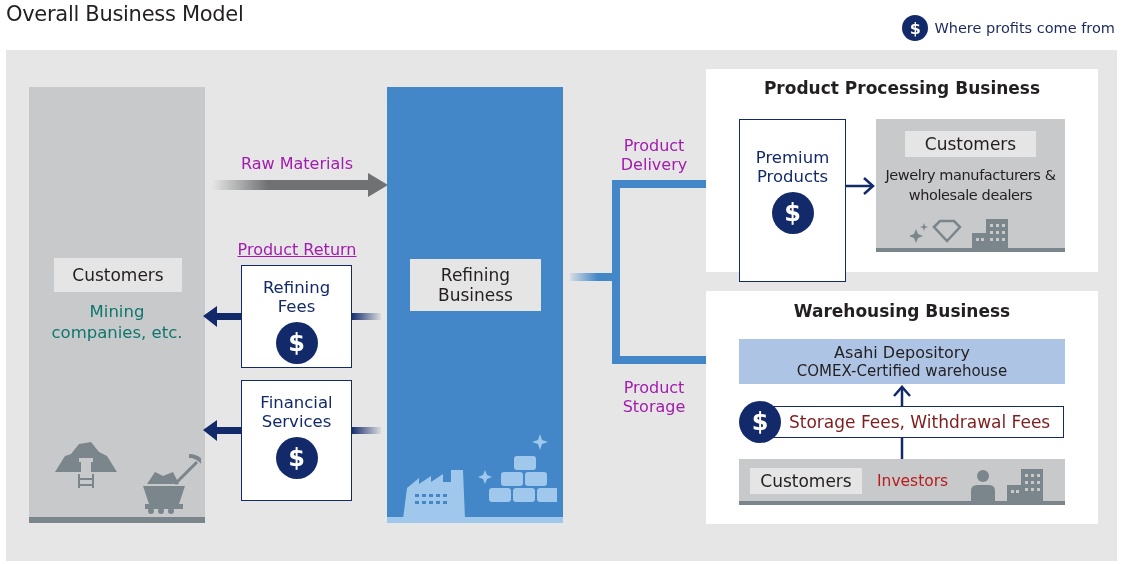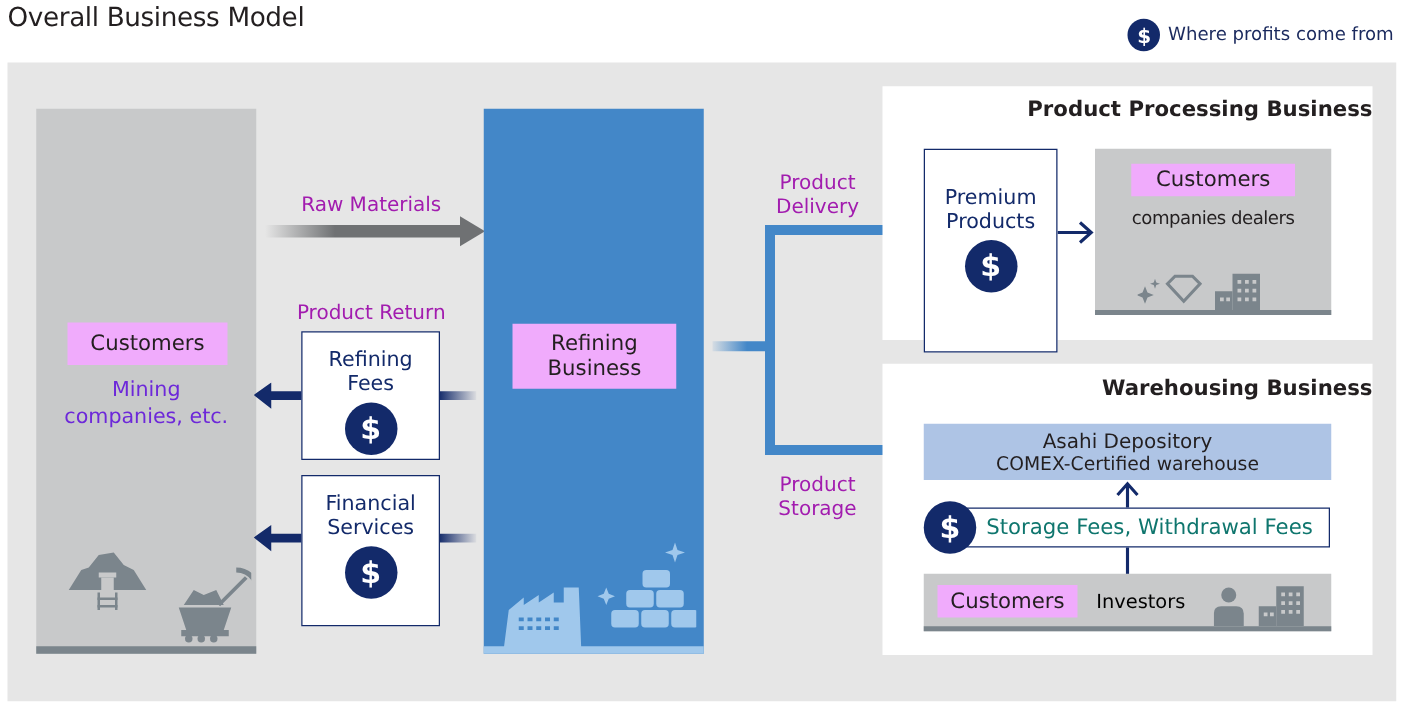--- a/index.html
+++ b/index.html
@@ -6,37 +6,37 @@
   body { width: 1121px; height: 564px; background: #ffffff; position: relative; overflow: hidden;
          font-family: "DejaVu Sans", "Liberation Sans", sans-serif; color: #231f20; }
   .abs { position: absolute; }
   .title { left: 6px; top: 2px; font-size: 21px; font-weight: normal; letter-spacing: -0.3px; color: #231f20; }
   .legend { right: 6px; top: 14px; height: 28px; display: flex; align-items: center; gap: 6px; color: #1b2a5e; font-size: 14.5px; }
   .coin { border-radius: 50%; background: #132a6a; color: #fff; display: flex; align-items: center; justify-content: center; font-weight: bold; }
   .legend .coin { width: 26px; height: 26px; font-size: 16px; }
   .panel { left: 6px; top: 50px; width: 1111px; height: 511px; background: #e6e6e6; }
   .left-col { left: 29px; top: 87px; width: 176px; height: 436px; background: #c8c9ca; }
   .left-col .base { position: absolute; left: 0; bottom: 0; width: 100%; height: 6px; background: #7b858c; }
-  .label-box { background: #f0abfc; display: flex; align-items: center; justify-content: center; text-align: center; }
+  .label-box { background: #e5e5e5; display: flex; align-items: center; justify-content: center; text-align: center; }
   .cust-left { left: 54px; top: 258px; width: 128px; height: 34px; font-size: 17px; }
-  .cust-left-desc { left: 29px; top: 301px; width: 176px; text-align: center; font-size: 16.5px; line-height: 21px; color: #6d28d9; }
+  .cust-left-desc { left: 29px; top: 301px; width: 176px; text-align: center; font-size: 16.5px; line-height: 21px; color: #0f766e; }
   .blue-col { left: 387px; top: 87px; width: 176px; height: 436px; background: #4387c8; }
   .blue-col .base { position: absolute; left: 0; bottom: 0; width: 100%; height: 6px; background: #a0c8ec; }
   .refine-box { left: 410px; top: 259px; width: 131px; height: 52px; font-size: 17px; line-height: 20px; }
   .txt { font-size: 16px; color: #a21caf; text-align: center; line-height: 19px; }
   .fee-box { background: #fff; border: 1.5px solid #132a6a; color: #132a6a; text-align: center; font-size: 16.5px; line-height: 19px; }
   .fee-box .coin { width: 42px; height: 42px; font-size: 24px; margin: 6px auto 0; }
   .card { background: #fff; }
-  .card-title { font-size: 17px; font-weight: bold; color: #231f20; text-align: right; }
+  .card-title { font-size: 17px; font-weight: bold; color: #231f20; text-align: center; }
   .premium { left: 739px; top: 119px; width: 107px; height: 163px; }
   .premium .coin { width: 42px; height: 42px; font-size: 24px; margin: 6px auto 0; }
   .cust-gray { background: #c8c9ca; }
   .cust-gray .base { position: absolute; left: 0; bottom: 0; width: 100%; height: 4px; background: #7b858c; }
   .depository { left: 739px; top: 339px; width: 326px; height: 45px; background: #aec4e5; text-align: center; color: #231f20; font-size: 16px; line-height: 18px; padding-top: 5px; }
-  .fees-bar { left: 773px; top: 406px; width: 291px; height: 32px; background: #fff; border: 1.5px solid #132a6a; color: #0f766e; font-size: 17px; display: flex; align-items: center; padding-left: 15px; }
+  .fees-bar { left: 773px; top: 406px; width: 291px; height: 32px; background: #fff; border: 1.5px solid #132a6a; color: #7f1d1d; font-size: 17px; display: flex; align-items: center; padding-left: 15px; }
   .fees-coin { left: 739px; top: 401px; width: 42px; height: 42px; font-size: 24px; }
   .inv-bar { left: 739px; top: 459px; width: 326px; height: 46px; }
 </style>
 </head>
 <body>
 
 <div class="abs title">Overall Business Model</div>
 <div class="abs legend">
   <span class="coin">$</span>
   <span>Where profits come from</span>
@@ -76,21 +76,21 @@
       <linearGradient id="gg" x1="0" x2="1">
         <stop offset="0" stop-color="#6f7173" stop-opacity="0"></stop>
         <stop offset="0.35" stop-color="#6f7173"></stop>
         <stop offset="1" stop-color="#6f7173"></stop>
       </linearGradient>
     </defs>
   <rect x="0" y="8" width="160" height="10" fill="url(#gg)"></rect>
   <polygon points="156,1 176,13 156,25" fill="#6f7173"></polygon>
 </svg>
 
-<div class="abs txt" style="left:222px;top:240px;width:150px;">Product Return</div>
+<div class="abs txt" style="left:222px;top:240px;width:150px;text-decoration:underline;">Product Return</div>
 
 <svg class="abs" style="left:203px;top:306px" width="185" height="140">
   <defs>
       <linearGradient id="ng" x1="0" x2="1">
         <stop offset="0" stop-color="#132a6a"></stop>
         <stop offset="1" stop-color="#132a6a" stop-opacity="0.05"></stop>
       </linearGradient>
     </defs>
   <rect x="148" y="7" width="30" height="7" fill="url(#ng)"></rect>
   <polygon points="0,10 14,0 14,7 40,7 40,14 14,14 14,21" fill="#132a6a"></polygon>
@@ -173,21 +173,22 @@
   <div>Products</div>
   <div class="coin">$</div>
 </div>
 <svg class="abs" style="left:846px;top:176px" width="30" height="20">
   <line x1="0" y1="10" x2="26" y2="10" stroke="#132a6a" stroke-width="2.5"></line>
   <polyline points="18,2 27,10 18,18" stroke="#132a6a" stroke-width="2.5" fill="none"></polyline>
 </svg>
 <div class="abs cust-gray" style="left:876px;top:119px;width:189px;height:133px;">
   <div class="abs label-box" style="left:29px;top:12px;width:131px;height:26px;font-size:17px;">Customers</div>
   <div class="abs" style="left:0;top:46px;width:189px;text-align:center;font-size:14.5px;line-height:20px;letter-spacing:-0.4px;">
-    <div>companies dealers</div>
+    <div>Jewelry manufacturers &amp;</div>
+    <div>wholesale dealers</div>
   </div>
   <svg class="abs" style="left:34px;top:96px" width="120" height="34">
     <path d="M6 14 L8 19 L13 21 L8 23 L6 28 L4 23 L-1 21 L4 19 Z" fill="#7b858c"></path>
     <path d="M14 8 L15 11 L18 12 L15 13 L14 16 L13 13 L10 12 L13 11 Z" fill="#7b858c"></path>
     <path d="M24 12 L30 6 L44 6 L50 12 L37 26 Z" fill="none" stroke="#7b858c" stroke-width="2.5"></path>
     <rect x="62" y="18" width="14" height="16" fill="#7b858c"></rect>
     <rect x="76" y="4" width="22" height="30" fill="#7b858c"></rect>
     <g fill="#c8c9ca">
         <rect x="80" y="9" width="3" height="3"></rect>
         <rect x="86" y="9" width="3" height="3"></rect>
@@ -214,21 +215,21 @@
 <svg class="abs" style="left:890px;top:384px" width="24" height="76">
   <line x1="12" y1="4" x2="12" y2="76" stroke="#132a6a" stroke-width="2.5"></line>
   <polyline points="4,12 12,3 20,12" stroke="#132a6a" stroke-width="2.5" fill="none"></polyline>
 </svg>
 <div class="abs fees-bar">
   <span>Storage Fees, Withdrawal Fees</span>
 </div>
 <div class="abs coin fees-coin">$</div>
 <div class="abs cust-gray inv-bar">
   <div class="abs label-box" style="left:11px;top:9px;width:112px;height:26px;font-size:17px;">Customers</div>
-  <div class="abs" style="left:138px;top:13px;font-size:15.5px;color:#000000;">Investors</div>
+  <div class="abs" style="left:138px;top:13px;font-size:15.5px;color:#b91c1c;">Investors</div>
   <svg class="abs" style="left:232px;top:8px" width="90" height="34">
     <circle cx="12" cy="9" r="6" fill="#7b858c"></circle>
     <path d="M0 34 L0 24 Q0 18 6 18 L18 18 Q24 18 24 24 L24 34 Z" fill="#7b858c"></path>
     <rect x="36" y="18" width="14" height="16" fill="#7b858c"></rect>
     <rect x="50" y="2" width="22" height="32" fill="#7b858c"></rect>
     <g fill="#c8c9ca">
         <rect x="54" y="7" width="3" height="3"></rect>
         <rect x="60" y="7" width="3" height="3"></rect>
         <rect x="66" y="7" width="3" height="3"></rect>
     <rect x="54" y="14" width="3" height="3"></rect>

